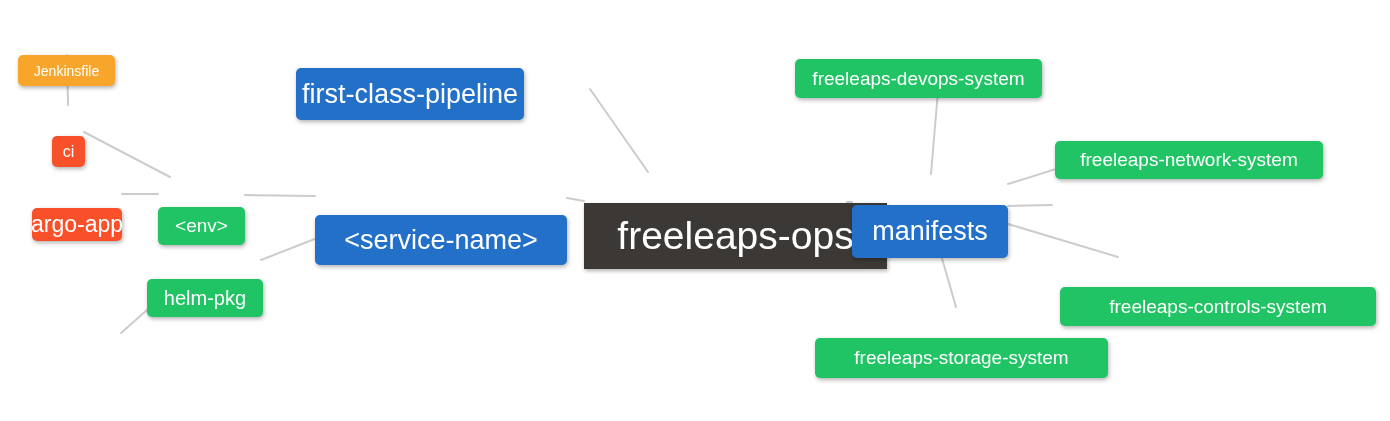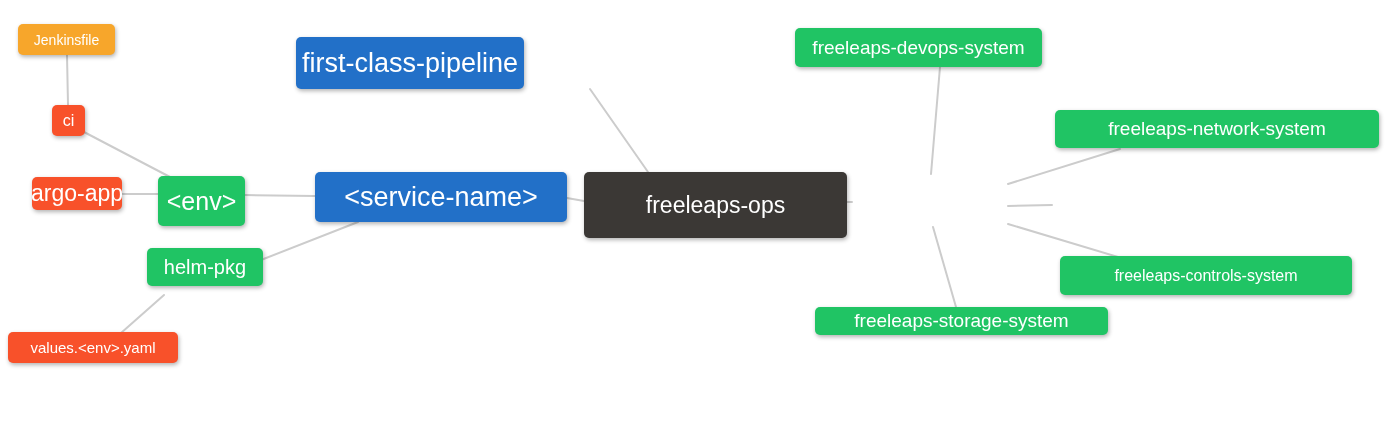--- a/index.html
+++ b/index.html
@@ -36,20 +36,21 @@
     box-sizing: border-box;
     display: flex;
     align-items: center;
     justify-content: center;
     white-space: nowrap;
     color: #ffffff;
     border-radius: 5px;
     box-shadow: 1px 2px 4px rgba(0,0,0,0.3);
     cursor: pointer;
     user-select: none;
+    margin-top: 31px;
   }
   .lvl-root { background: var(--c-root, #3B3835); }
   .lvl-1    { background: var(--c-level1, #2270C8); }
   .lvl-2    { background: var(--c-level2, #20C464); }
   .lvl-3    { background: var(--c-level3, #F8512A); text-align: right; }
   .lvl-4    { background: var(--c-level4, #F7A62B); }
 </style>
 </head>
 <body>
 
@@ -65,41 +66,41 @@
     <line x1="567" y1="198" x2="584" y2="201"></line>
     <line x1="590" y1="89" x2="648" y2="172"></line>
     <line x1="847" y1="202" x2="852" y2="202"></line>
     <line x1="931" y1="174" x2="940" y2="67"></line>
     <line x1="1008" y1="184" x2="1120" y2="149"></line>
     <line x1="1008" y1="206" x2="1052" y2="205"></line>
     <line x1="1008" y1="224" x2="1118" y2="257"></line>
     <line x1="933" y1="227" x2="956" y2="307"></line>
   </svg>
 
-  <div class="node lvl-root" style="left:584px;top:172px;width:263px;height:66px;font-size:23px;border-radius:5px">freeleaps-ops</div>
+  <div class="node lvl-root" style="left:584px;top:172px;width:303px;height:66px;font-size:39px;border-radius:0">freeleaps-ops</div>
 
   <div class="node lvl-1" style="left:296px;top:37px;width:228px;height:52px;font-size:27px">first-class-pipeline</div>
 
-  <div class="node lvl-1" style="left:315px;top:172px;width:252px;height:50px;font-size:27px">&lt;service-name&gt;</div>
+  <div class="node lvl-1" style="left:315px;top:184px;width:252px;height:50px;font-size:27px">&lt;service-name&gt;</div>
 
+  <div class="node lvl-1" style="left:852px;top:174px;width:156px;height:53px;font-size:27px">manifests</div>
 
-  <div class="node lvl-2" style="left:158px;top:176px;width:87px;height:50px;font-size:25px">&lt;env&gt;</div>
+  <div class="node lvl-2" style="left:158px;top:176px;width:87px;height:38px;font-size:19px">&lt;env&gt;</div>
 
   <div class="node lvl-2" style="left:147px;top:248px;width:116px;height:38px;font-size:20px">helm-pkg</div>
 
   <div class="node lvl-2" style="left:795px;top:28px;width:247px;height:39px;font-size:19px">freeleaps-devops-system</div>
 
-  <div class="node lvl-2" style="left:1055px;top:110px;width:324px;height:38px;font-size:19px">freeleaps-network-system</div>
+  <div class="node lvl-2" style="left:1055px;top:110px;width:268px;height:38px;font-size:19px">freeleaps-network-system</div>
 
 
-  <div class="node lvl-2" style="left:1060px;top:256px;width:292px;height:39px;font-size:16px">freeleaps-controls-system</div>
+  <div class="node lvl-2" style="left:1060px;top:256px;width:316px;height:39px;font-size:19px">freeleaps-controls-system</div>
 
-  <div class="node lvl-2" style="left:815px;top:307px;width:293px;height:28px;font-size:19px">freeleaps-storage-system</div>
+  <div class="node lvl-2" style="left:815px;top:307px;width:293px;height:40px;font-size:19px">freeleaps-storage-system</div>
 
   <div class="node lvl-3" style="left:52px;top:105px;width:33px;height:31px;font-size:16px">ci</div>
 
   <div class="node lvl-3" style="left:32px;top:177px;width:90px;height:33px;font-size:23px">argo-app</div>
 
-  <div class="node lvl-3" style="left:8px;top:332px;width:170px;height:31px;font-size:15px">values.&lt;env&gt;.yaml</div>
 
   <div class="node lvl-4" style="left:18px;top:24px;width:97px;height:31px;font-size:14px">Jenkinsfile</div>
 
 </div>
 
 </body></html>

